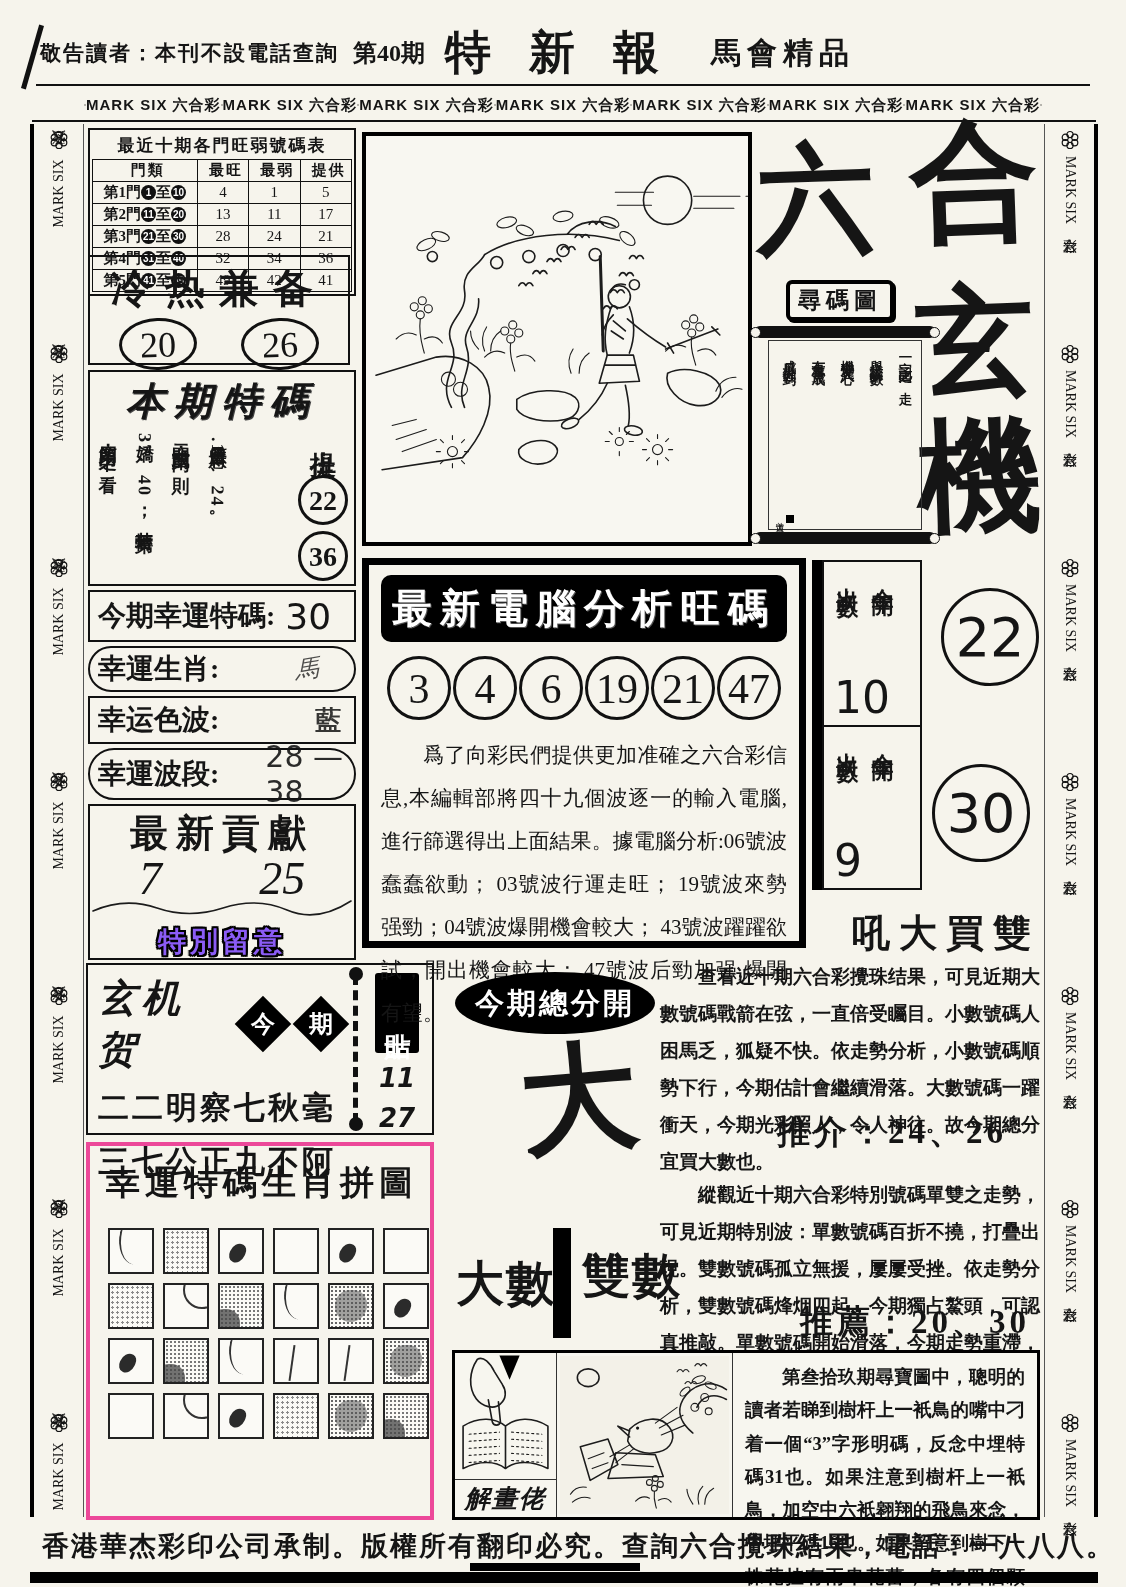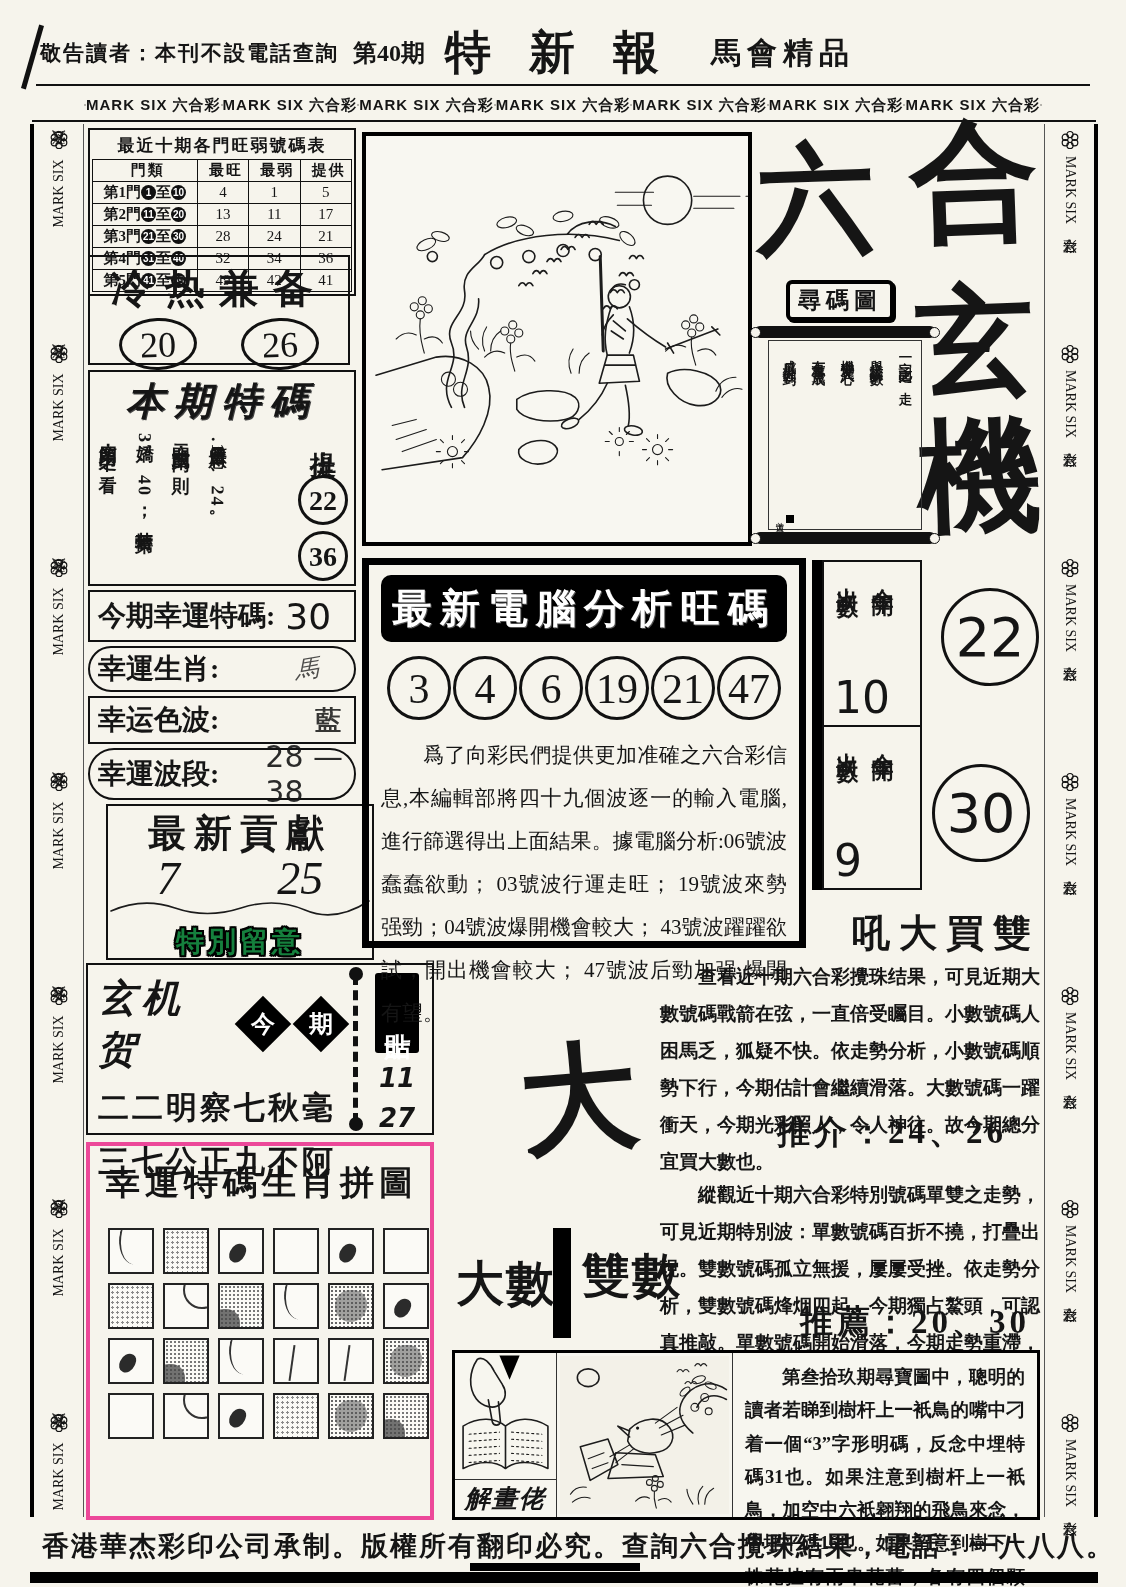--- a/index.html
+++ b/index.html
@@ -50,25 +50,25 @@
   .lucky-label{font-size:28px;font-weight:bold;white-space:nowrap;}
   .lucky-value{font-size:36px;font-family:"DejaVu Sans","Liberation Sans",sans-serif;}
   .lucky-row{position:absolute;left:88px;width:268px;border:2px solid #111;display:flex;align-items:center;padding-left:8px;gap:16px;}
   .r-zodiac{top:646px;height:46px;border-radius:24px;}
   .r-wave{top:696px;height:48px;}
   .r-band{top:748px;height:52px;border-radius:26px;}
   .v-scribble{font-size:24px;font-style:italic;transform:rotate(-10deg) skewX(-8deg);opacity:.75;margin-left:60px;}
   .v-wave{font-size:26px;font-weight:bold;letter-spacing:2px;margin-left:80px;opacity:.85;}
   .v-band{font-size:30px;margin-left:30px;font-family:"DejaVu Sans",sans-serif;opacity:.9;}
   
-  .contrib{position:absolute;left:88px;top:804px;width:268px;height:156px;border:2px solid #111;text-align:center;overflow:hidden;margin-left:18px;}
+  .contrib{position:absolute;left:88px;top:804px;width:268px;height:156px;border:2px solid #111;text-align:center;overflow:hidden;}
   .contrib-title{font-size:38px;font-weight:bold;letter-spacing:8px;margin-top:2px;}
   .contrib-vals{display:flex;justify-content:space-around;font-size:46px;font-style:italic;height:44px;line-height:40px;}
   .contrib-wave{margin-top:-8px;}
-  .bubble{font-size:28px;font-weight:bold;letter-spacing:4px;color:#15803d;
+  .bubble{font-size:28px;font-weight:bold;letter-spacing:4px;color:#8b5cf6;
      text-shadow:-2px 0 #000,2px 0 #000,0 -2px #000,0 2px #000,-2px -2px #000,2px 2px #000,-2px 2px #000,2px -2px #000;}
   .note-vals{display:flex;justify-content:space-around;font-size:42px;margin-top:-2px;}
   
   .couplet{position:absolute;left:86px;top:963px;width:348px;height:172px;border:2px solid #111;display:flex;}
   .couplet-main{flex:1;padding:8px 4px 4px 10px;}
   .couplet-titlerow{display:flex;align-items:center;gap:10px;}
   .couplet-prefix{font-size:38px;font-weight:bold;font-style:italic;letter-spacing:6px;}
   .diamond{width:40px;height:40px;background:#000;display:flex;align-items:center;justify-content:center;transform:rotate(45deg);margin:0 4px;}
   .diamond span{transform:rotate(-45deg);color:#fff;font-size:24px;font-weight:bold;}
   .couplet-line{font-size:31px;font-weight:bold;letter-spacing:3px;margin-top:12px;white-space:nowrap;}
@@ -748,20 +748,21 @@
       <div class="yc-labels" data-name="year-count-label">
         <span data-name="label-col">今年開</span>
         <span data-name="label-col">出次數</span>
       </div>
       <div class="yc-count" data-name="year-count-value">9</div>
     </div>
   </div>
   <div class="big-circle bc0" data-name="highlight-number">22</div>
   <div class="big-circle bc1" data-name="highlight-number">30</div>
 
+  <div class="badge badge1" data-name="total-badge">今期總分開</div>
   <div class="big-da" data-name="total-result">大</div>
   <div class="sec-title" data-name="section-title">吼大買雙</div>
   <div class="sec-body body1" data-name="total-body">查看近十期六合彩攪珠结果，可見近期大數號碼戰箭在弦，一直倍受矚目。小數號碼人困馬乏，狐疑不快。依走勢分析，小數號碼順勢下行，今期估計會繼續滑落。大數號碼一躍衝天，今期光彩照人，令人神往。故今期總分宜買大數也。</div>
   <div class="sec-tip tip1" data-name="total-tip">推介：24、26</div>
 
   <div class="thick-bar" data-name="divider-bar"></div>
   <div class="duo duo-left" data-name="special-open-left">大數</div>
   <div class="duo duo-right" data-name="special-open-right">雙數</div>
   <div class="sec-body body2" data-name="special-open-body">縱觀近十期六合彩特別號碼單雙之走勢，可見近期特別波：單數號碼百折不撓，打疊出現。雙數號碼孤立無援，屢屢受挫。依走勢分析，雙數號碼烽烟四起，今期獨占鰲頭，可認真推敲。單數號碼開始滑落，今期走勢重滯，不可過分依賴。故今期特碼宜選雙數也。</div>
   <div class="sec-tip tip2" data-name="special-open-tip">推薦：20、30</div>

